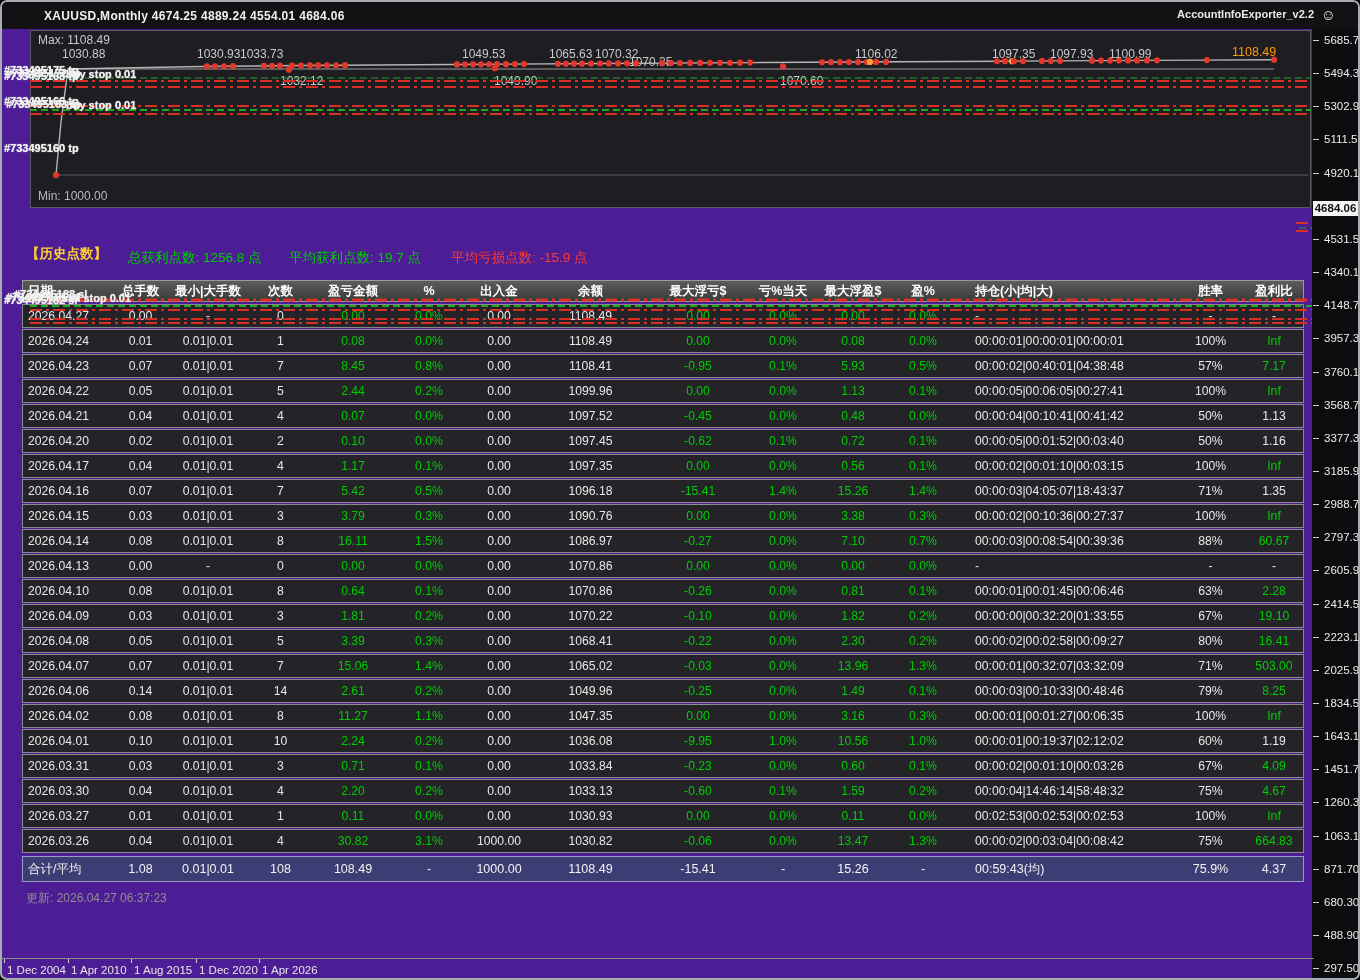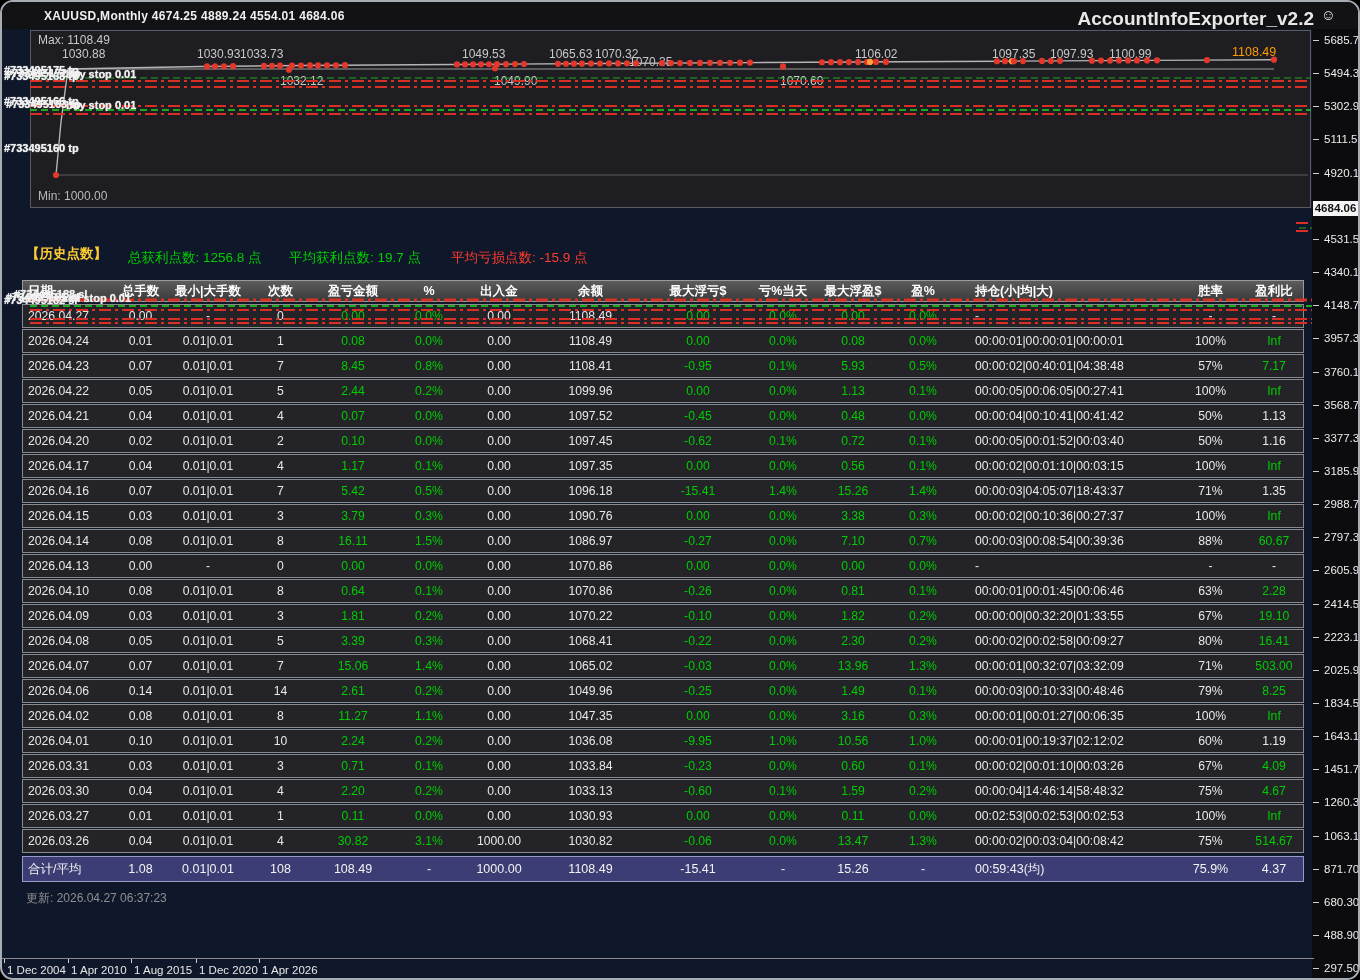--- a/index.html
+++ b/index.html
@@ -1,20 +1,20 @@
 <!DOCTYPE html>
 <html><head>
 <meta charset="utf-8">
 <style>
   html,body{margin:0;padding:0;background:#000;}
-  .window{position:relative;width:1356px;height:976px;background:#0f172a;border:2px solid #a8adb5;border-radius:13px;overflow:hidden;font-family:"Liberation Sans","DejaVu Sans",sans-serif;}
+  .window{position:relative;width:1356px;height:976px;background:#4c1d95;border:2px solid #a8adb5;border-radius:7px;overflow:hidden;font-family:"Liberation Sans","DejaVu Sans",sans-serif;}
   
   .titlebar{position:absolute;top:0;left:0;right:0;height:27px;background:#121215;z-index:6;}
   .symtitle{position:absolute;left:42px;top:7px;color:#f0f0f0;font-size:12px;font-weight:bold;letter-spacing:.3px;}
-  .exporter{position:absolute;right:44px;top:6px;color:#e8e8e8;font-size:19px;font-weight:bold;}
+  .exporter{position:absolute;right:44px;top:6px;color:#e8e8e8;font-size:11px;font-weight:bold;}
   .smiley{position:absolute;right:22px;top:4px;color:#e8e8e8;font-size:15px;cursor:pointer;}
   
   .chart-panel{position:absolute;left:28px;top:28px;width:1281px;height:178px;background:#1d1d22;border:1px solid #5a5a62;box-sizing:border-box;z-index:1;}
   .maxlabel{position:absolute;left:36px;top:31px;color:#b9b9b9;font-size:12.5px;z-index:2;}
   .ptlabel{position:absolute;color:#c9c9c9;font-size:12px;white-space:nowrap;z-index:4;}
   .ptlabel.orange{color:#ff9c00;font-size:12.5px;}
   .orderlbl{position:absolute;color:#efefef;font-size:11px;font-weight:bold;white-space:nowrap;z-index:7;text-shadow:0 0 1px #fff;}
   
   .overlay{position:absolute;left:0;top:0;z-index:5;pointer-events:none;}
   
@@ -480,21 +480,21 @@
           <div class="cell g" style="width: 80px; flex: 0 0 80px;">30.82</div>
           <div class="cell g" style="width: 72px; flex: 0 0 72px;">3.1%</div>
           <div class="cell" style="width: 68px; flex: 0 0 68px;">1000.00</div>
           <div class="cell" style="width: 115px; flex: 0 0 115px;">1030.82</div>
           <div class="cell g" style="width: 100px; flex: 0 0 100px;">-0.06</div>
           <div class="cell g" style="width: 70px; flex: 0 0 70px;">0.0%</div>
           <div class="cell g" style="width: 70px; flex: 0 0 70px;">13.47</div>
           <div class="cell g" style="width: 70px; flex: 0 0 70px;">1.3%</div>
           <div class="cell hold" style="width: 220px; flex: 0 0 220px;">00:00:02|00:03:04|00:08:42</div>
           <div class="cell" style="width: 65px; flex: 0 0 65px;">75%</div>
-          <div class="cell g" style="width: 62px; flex: 0 0 62px;">514.67</div>
+          <div class="cell g" style="width: 62px; flex: 0 0 62px;">664.83</div>
         </div>
       </div>
     <div class="tsum" id="t-sum">
         <div class="cell left" style="width: 90px; flex: 0 0 90px;">合计/平均</div>
         <div class="cell" style="width: 55px; flex: 0 0 55px;">1.08</div>
         <div class="cell" style="width: 80px; flex: 0 0 80px;">0.01|0.01</div>
         <div class="cell" style="width: 65px; flex: 0 0 65px;">108</div>
         <div class="cell" style="width: 80px; flex: 0 0 80px;">108.49</div>
         <div class="cell" style="width: 72px; flex: 0 0 72px;">-</div>
         <div class="cell" style="width: 68px; flex: 0 0 68px;">1000.00</div>

